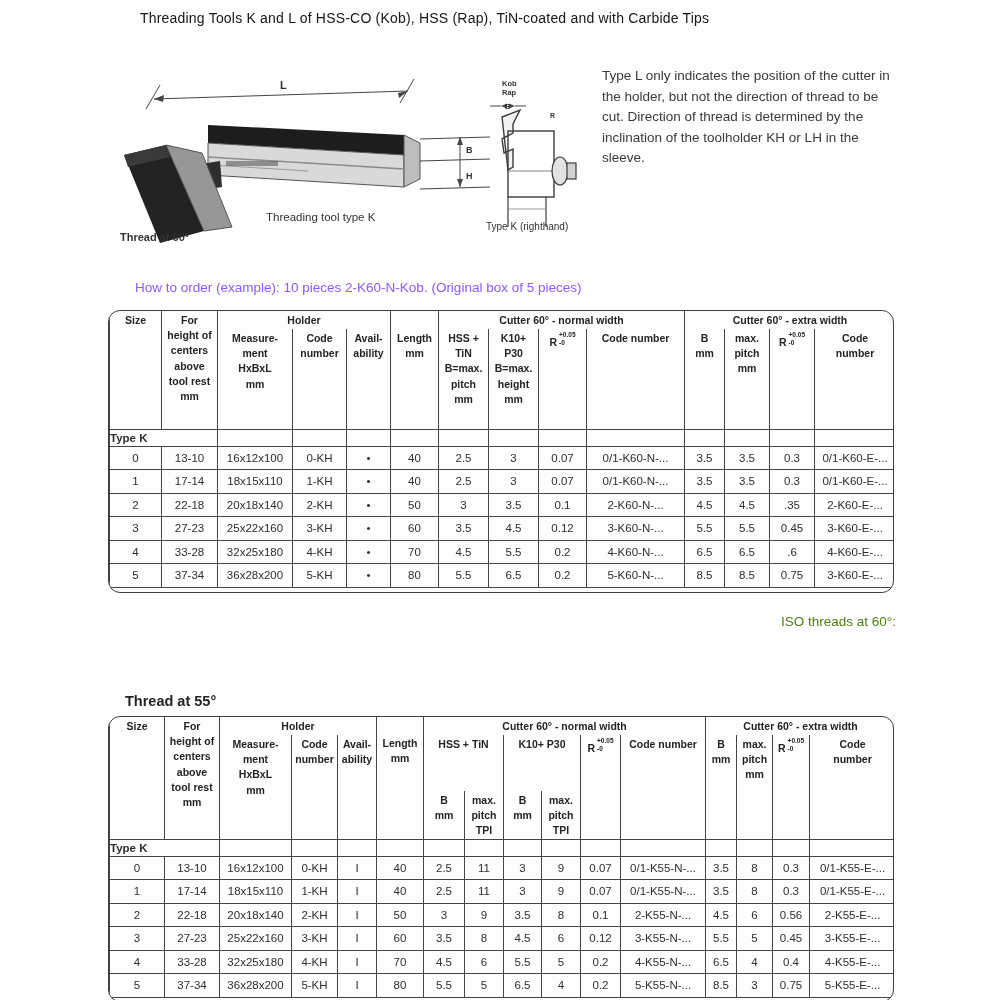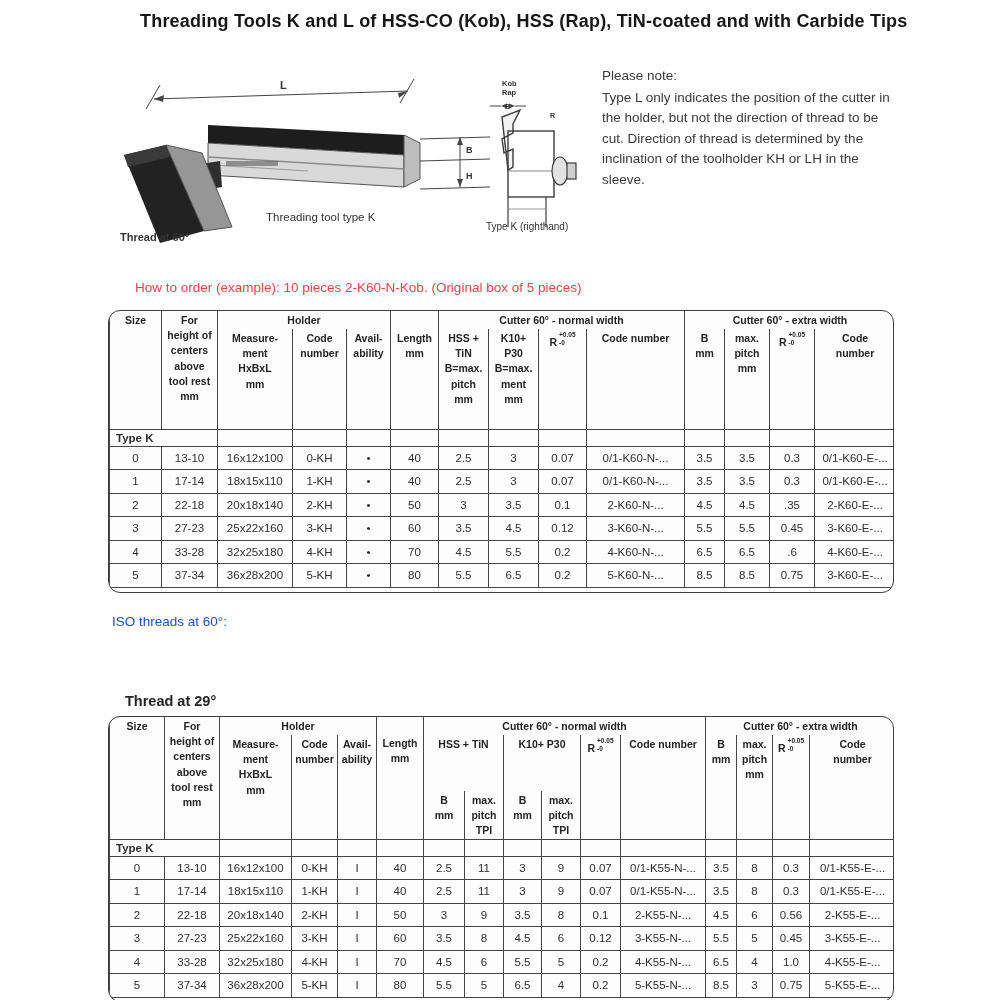--- a/index.html
+++ b/index.html
@@ -4,29 +4,29 @@
 <style>
   * { margin:0; padding:0; box-sizing:border-box; }
   html,body { width:1000px; height:1000px; background:#f4f4f4; }
   .page {
     position:relative; width:1000px; height:1000px; background:#fefefe;
     overflow:hidden; color:#2c2c2c;
     font-family:"Liberation Sans", sans-serif;
   }
   .title {
     position:absolute; left:140px; top:8px; width:768px;
-    font-size:18px; font-weight:bold; color:#161616; line-height:1.5;
+    font-size:14px; font-weight:normal; color:#161616; line-height:1.5;
     letter-spacing:0.2px;
   }
   .note { position:absolute; left:602px; top:66px; width:294px;
     font-size:13.5px; line-height:20.5px; color:#3a3a3a; }
   .note .note-head { margin-bottom:1px; }
-  .howto { position:absolute; left:135px; top:280px; font-size:13.5px; color:#ef4444; }
+  .howto { position:absolute; left:135px; top:280px; font-size:13.5px; color:#8b5cf6; }
   .iso { position:absolute; left:112px; top:611px; width:784px;
-    font-size:13.5px; line-height:21px; color:#1d4ed8; }
+    font-size:13.5px; line-height:21px; color:#4d7c0f;text-align:right; }
   .t55-heading { position:absolute; left:125px; top:693px; font-size:14.5px;
     font-weight:bold; color:#242424; }
 
   .fig { position:absolute; }
   .fig text { font-family:"Liberation Sans", sans-serif; fill:#333; }
 
   .tbl-wrap {
     position:absolute; left:108px; width:786px;
     border:1.5px solid #3f3f3f; border-radius:12px; overflow:hidden;
     background:#fdfdfd;
@@ -52,21 +52,21 @@
 
   .rtol { display:inline-block; vertical-align:1px; margin-left:2px;
     font-size:6.5px; line-height:1.2; text-align:left; font-weight:bold; }
   .rtol span { display:block; }
 
   tbody td {
     text-align:center; font-size:11.5px; color:#2e2e2e; height:23.5px;
     font-weight:normal;
   }
   tr.typerow td { height:17px; }
-  td.typek { font-weight:bold; text-align:left; padding-left:6px; font-size:11.5px; }
+  td.typek { font-weight:bold; text-align:left; font-size:11.5px; }
 </style>
 </head>
 <body>
 
 <div class="page">
 
   <div class="title">Threading Tools K and L of HSS-CO (Kob), HSS (Rap), TiN-coated and with Carbide Tips</div>
 
   <svg class="fig" style="left:108px; top:73px;" width="400" height="175" viewBox="0 0 400 175">
 
@@ -121,21 +121,20 @@
     <ellipse cx="80" cy="96" rx="8" ry="14" fill="#e2e2e2" stroke="#3c3c3c" stroke-width="1.2"></ellipse>
     <rect x="87" y="88" width="9" height="16" fill="#d0d0d0" stroke="#3c3c3c" stroke-width="1.2"></rect>
 
     <line x1="28" y1="122" x2="28" y2="152" stroke="#3c3c3c" stroke-width="1.2"></line>
     <line x1="66" y1="122" x2="66" y2="152" stroke="#3c3c3c" stroke-width="1.2"></line>
     <line x1="28" y1="134" x2="66" y2="134" stroke="#777" stroke-width="0.7"></line>
     <text x="6" y="155" font-size="10">Type K (righthand)</text>
   </svg>
 
   <div class="note">
-    <div class="note-head">Please note:</div>
     <div>Type L only indicates the position of the cutter in the holder, but not the direction of thread to be cut.  Direction of thread is determined by the inclination of the toolholder KH or LH in the sleeve.</div>
   </div>
 
   <div class="howto">How to order (example): 10 pieces 2-K60-N-Kob.  (Original box of 5 pieces)</div>
 
   <div class="tbl-wrap t60">
     <table>
       <colgroup>
         <col style="width:52px">
           <col style="width:56px">
@@ -177,21 +176,21 @@
           <th class="pre">Avail-
 ability</th>
           <th class="pre">HSS +
 TiN
 B=max.
 pitch
 mm</th>
           <th class="pre">K10+
 P30
 B=max.
-ment
+height
 mm</th>
           <th><span>R</span><span class="rtol"><span>+0.05</span><span>-0</span></span></th>
           <th>Code number</th>
           <th class="pre">B
 mm</th>
           <th class="pre">max.
 pitch
 mm</th>
           <th><span>R</span><span class="rtol"><span>+0.05</span><span>-0</span></span></th>
           <th class="pre">Code
@@ -311,21 +310,21 @@
             <td>3-K60-E-...</td>
           </tr>
         </tbody>
     </table>
   </div>
 
   <div class="iso">
     <div>ISO threads at 60°:</div>
   </div>
 
-  <div class="t55-heading">Thread at 29°</div>
+  <div class="t55-heading">Thread at 55°</div>
 
   <div class="tbl-wrap t55">
     <table>
       <colgroup>
         <col style="width:55px">
           <col style="width:55px">
           <col style="width:72px">
         <col style="width:46px">
           <col style="width:39px">
           <col style="width:47px">
@@ -488,21 +487,21 @@
             <td>I</td>
             <td>70</td>
             <td>4.5</td>
             <td>6</td>
             <td>5.5</td>
             <td>5</td>
             <td>0.2</td>
             <td>4-K55-N-...</td>
             <td>6.5</td>
             <td>4</td>
-            <td>1.0</td>
+            <td>0.4</td>
             <td>4-K55-E-...</td>
           </tr>
           <tr>
             <td>5</td>
             <td>37-34</td>
             <td>36x28x200</td>
             <td>5-KH</td>
             <td>I</td>
             <td>80</td>
             <td>5.5</td>

